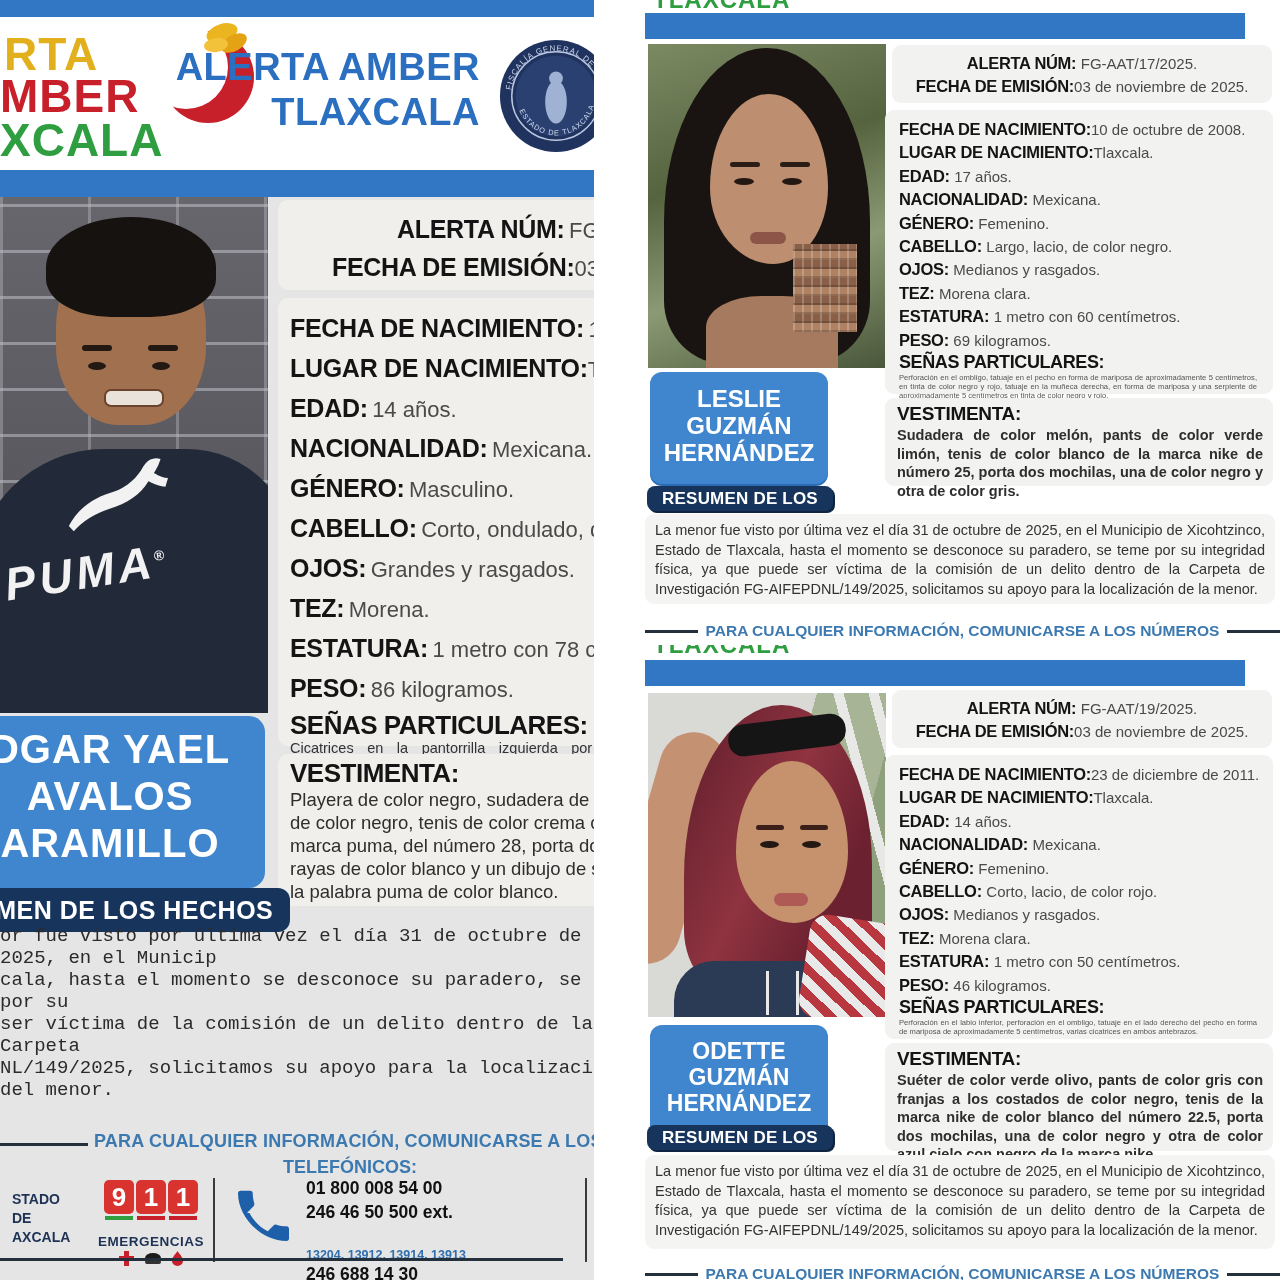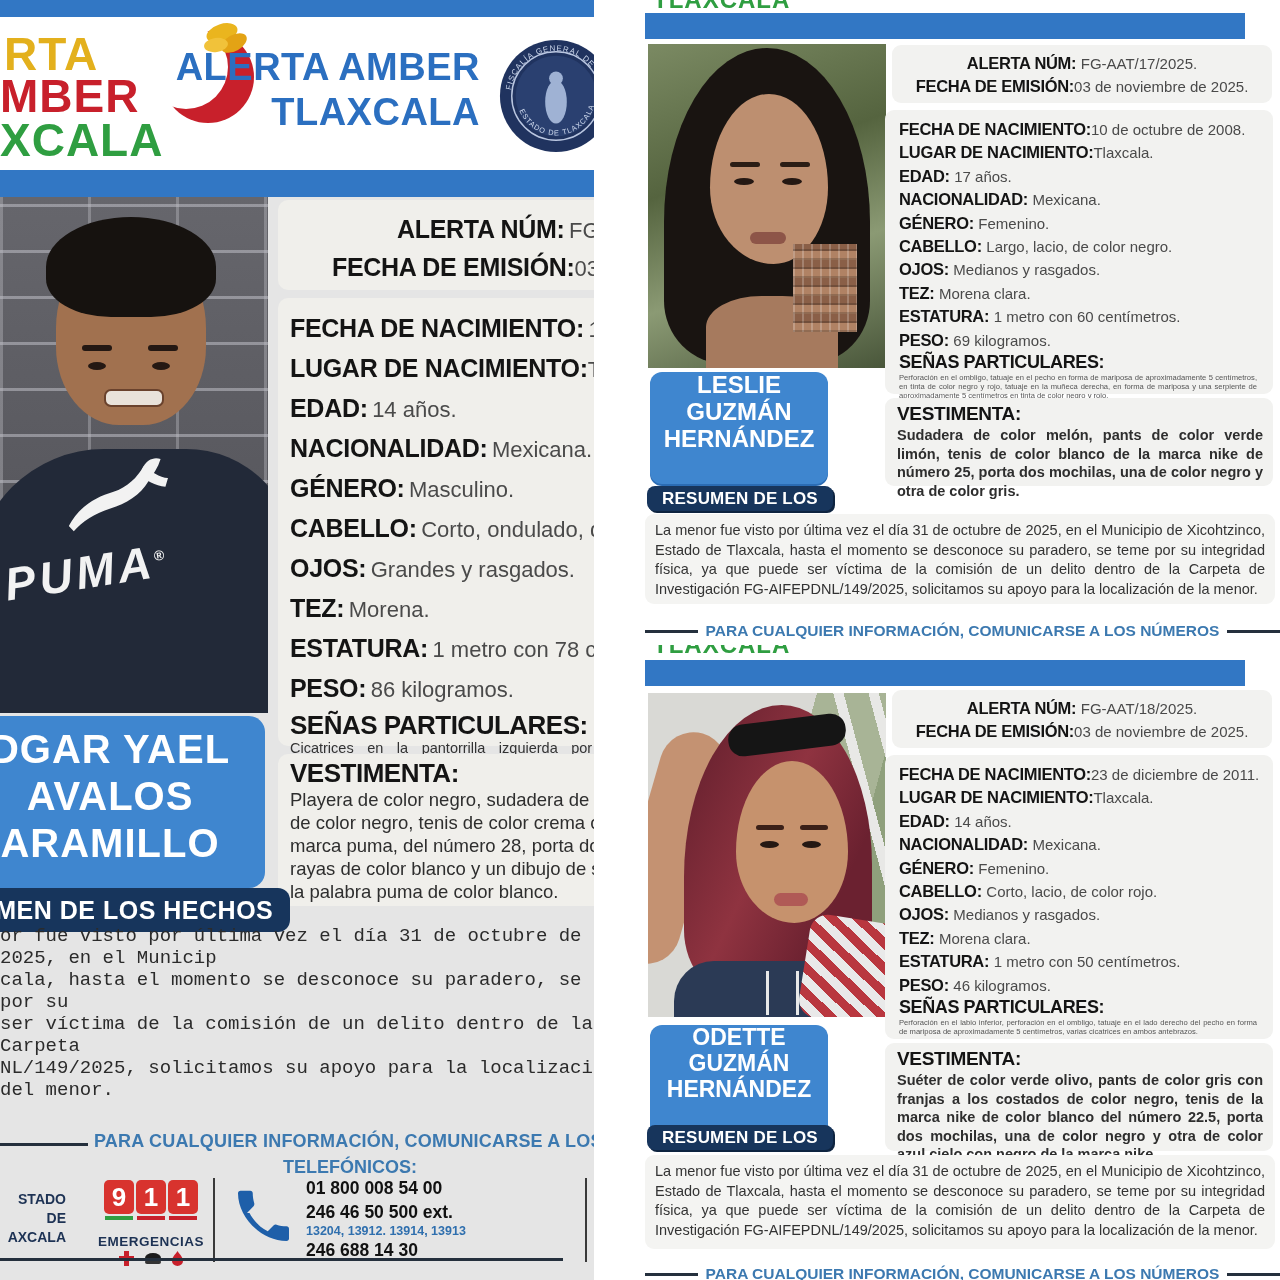--- a/index.html
+++ b/index.html
@@ -39,33 +39,33 @@
 
   .pl-name{left:-45px;top:716px;width:310px;height:172px;background:#3f86cf;border-radius:16px;color:#fff;
            font-weight:800;font-size:40px;line-height:1.18;text-align:center;padding-top:10px;box-sizing:border-box;letter-spacing:1px;}
   .pl-banner{left:-40px;top:888px;width:330px;height:44px;background:#17355c;border-radius:12px;color:#fff;
              font-weight:800;font-size:25px;line-height:44px;text-align:center;letter-spacing:.5px;}
   .pl-resumen{left:0;top:925px;width:643px;font-size:19px;line-height:22px;color:#2b2b2b;font-family:Liberation Mono, monospace;}
 
   .f-line1seg{left:0;top:1143px;width:88px;height:3px;background:#25303d;}
   .f-info1{left:94px;top:1131px;width:560px;font-weight:800;font-size:18px;color:#3c79b0;white-space:nowrap;letter-spacing:.2px;}
   .f-info2{left:150px;top:1157px;width:400px;text-align:center;font-weight:800;font-size:18px;color:#3c79b0;}
-  .f-estado{left:0;top:1190px;width:66px;font-weight:800;font-size:14px;line-height:1.35;color:#1d3254;text-align:right;}
+  .f-estado{left:12px;top:1190px;width:66px;font-weight:800;font-size:14px;line-height:1.35;color:#1d3254;}
   .f-911{left:95px;top:1180px;width:112px;text-align:center;}
   .d-box{display:inline-block;width:30px;height:34px;background:#d8332e;border-radius:5px;color:#fff;font-weight:800;font-size:26px;line-height:34px;margin:0 1px;}
   .ubar{display:inline-block;width:28px;height:4px;margin:2px 2px 0 2px;vertical-align:top;}
   .u-g{background:#2f9e41;} .u-r{background:#c8202b;}
   .f-emerg{font-weight:800;font-size:13.5px;color:#1d3254;letter-spacing:.5px;margin-top:2px;}
   .f-icons{margin-top:2px;display:flex;justify-content:center;gap:10px;align-items:center;}
   .f-vline{width:2px;height:84px;background:#3a3a3a;}
   .fv1{left:213px;top:1178px;} .fv2{left:585px;top:1178px;}
   .f-phone{left:233px;top:1186px;}
   .f-nums{left:306px;top:1176px;width:272px;color:#111;}
   .f-nums .n{font-weight:800;font-size:17.5px;line-height:24px;white-space:nowrap;}
-  .f-nums .ext{font-weight:700;font-size:12.5px;color:#2f6fae;line-height:14px;white-space:nowrap;}
+  .f-nums .ext{font-weight:700;font-size:12.5px;color:#2f6fae;line-height:14px;white-space:nowrap;margin-top:24px;}
   .f-qr{left:596px;top:1160px;}
   .f-botline{left:0;top:1258px;width:563px;height:3px;background:#25303d;}
 
   
   .photo-e{left:0;top:197px;width:268px;height:516px;overflow:hidden;
     background:
       repeating-linear-gradient(0deg, rgba(190,190,198,.55) 0 3px, transparent 3px 46px),
       repeating-linear-gradient(90deg, rgba(200,200,206,.35) 0 3px, transparent 3px 88px),
       linear-gradient(180deg,#66666c,#58585e 60%,#4e4e54);}
   .e-torso{position:absolute;left:-26px;top:252px;width:322px;height:268px;background:#222938;border-radius:130px 110px 0 0;}
@@ -88,21 +88,21 @@
   .pr .gbox{background:#f2f2f0;border-radius:9px;}
   .pr .lab{font-size:16.5px;}
   .pr .val{font-size:15px;}
   .abox{left:247px;top:45px;width:380px;height:58px;padding-top:7px;box-sizing:border-box;text-align:center;white-space:nowrap;}
   .abox .arow{line-height:23px;}
   .fbox{left:240px;top:110px;width:388px;height:284px;padding:8px 8px 0 14px;box-sizing:border-box;}
   .fbox .frow{line-height:22.4px;white-space:nowrap;}
   .pr .senas-lab{font-size:18px;letter-spacing:-.4px;line-height:21px;}
   .pr .senas-txt{font-size:7.6px;line-height:9.2px;color:#555;text-align:justify;width:358px;}
   .nbox{left:5px;top:372px;width:178px;height:112px;background:#3f86cf;border-radius:12px;color:#fff;font-weight:800;
-        font-size:24px;line-height:1.12;text-align:center;box-sizing:border-box;box-shadow:0 2px 0 #2b6cb4;}
+        font-size:24px;line-height:1.12;text-align:center;padding-top:14px;box-sizing:border-box;box-shadow:0 2px 0 #2b6cb4;}
   #pr2 .nbox{top:380px;height:124px;font-size:23px;}
   .vbox{left:240px;top:398px;width:388px;height:88px;padding:4px 10px 0 12px;box-sizing:border-box;}
   #pr2 .vbox{height:108px;}
   .pr .vest-lab{font-size:19px;line-height:24px;letter-spacing:-.3px;font-weight:800;color:#141414;}
   .pr .vest-txt{font-size:14.5px;line-height:18.6px;color:#2e2e2e;text-align:justify;font-weight:bold;}
   .rban{left:2px;top:486px;width:186px;height:25px;background:#17355c;border-radius:8px;color:#fff;font-weight:800;
         font-size:17px;line-height:25px;text-align:center;letter-spacing:.2px;box-shadow:2px 2px 0 #0e2440;}
   #pr2 .rban{top:480px;}
   .rbox{left:0;top:514px;width:630px;height:90px;background:#f4f4f2;border-radius:9px;padding:7px 10px;box-sizing:border-box;
         font-size:14.5px;line-height:19.5px;color:#333;text-align:justify;}
@@ -439,21 +439,21 @@
       <div class="o-eye" style="left:154px;"></div>
       <div class="o-lips"></div>
       <div class="o-torso"></div>
       <div class="o-string" style="left:118px;"></div>
       <div class="o-string" style="left:148px;"></div>
       <div class="o-jacket"></div>
     </div>
 
     <div class="abs gbox abox">
       <div class="arow">
-        <span class="lab">ALERTA NÚM:</span> <span class="val">FG-AAT/18/2025.</span>
+        <span class="lab">ALERTA NÚM:</span> <span class="val">FG-AAT/19/2025.</span>
       </div>
       <div class="arow">
         <span class="lab">FECHA DE EMISIÓN:</span><span class="val">03 de noviembre de 2025.</span>
       </div>
     </div>
 
     <div class="abs gbox fbox">
       <div class="frow"><span class="lab">FECHA DE NACIMIENTO:</span><span class="val">23 de diciembre de 2011.</span></div>
       <div class="frow"><span class="lab">LUGAR DE NACIMIENTO:</span><span class="val">Tlaxcala.</span></div>
       <div class="frow"><span class="lab">EDAD:</span> <span class="val">14 años.</span></div>

